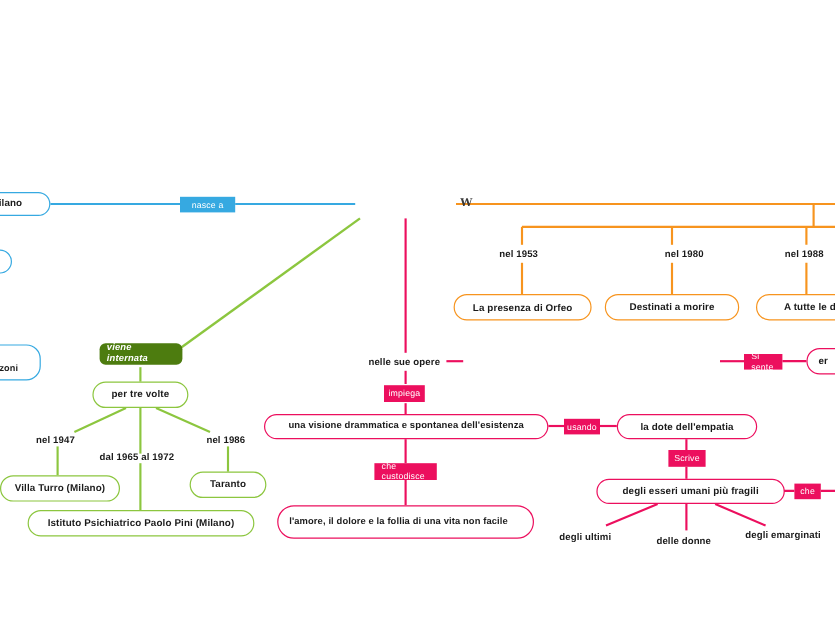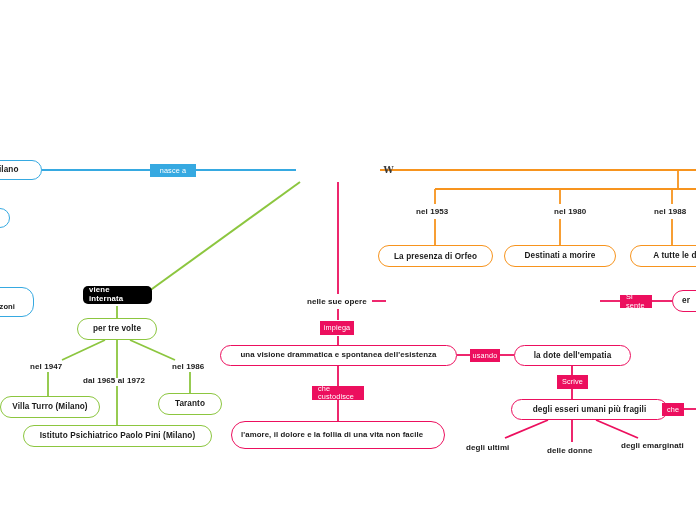--- a/index.html
+++ b/index.html
@@ -53,21 +53,21 @@
     font-size: 7.3px;
     font-weight: normal;
     padding: 2.5px 6px;
     display: flex;
     align-items: center;
     justify-content: center;
     line-height: 1.1;
     letter-spacing: 0.15px;
   }
   .badge.blue-b   { background: #36a9e1; }
-  .badge.green-b  { background: #000000; border-radius: 5px; font-weight: bold; font-size: 7.8px; }
+  .badge.green-b  { background: #4d7c0f; border-radius: 5px; font-weight: bold; font-size: 7.8px; font-style: italic; }
   .badge.pink-b   { background: #ec0f5e; }
 
   
   .wlabel {
     position: absolute;
     font-size: 8px;
     font-weight: bold;
     color: #1a1a1a;
     white-space: nowrap;
     letter-spacing: 0.1px;
@@ -274,21 +274,21 @@
   </div>
 
   <div class="node pink" style="left:231px; top:421px; width:214px; height:28px; font-size:7.8px;">
     <span>l'amore, il dolore e la follia di una vita non facile</span>
   </div>
 
   <div class="badge pink-b" style="left:557px; top:375px; width:31px; height:14px;">
     <span>Scrive</span>
   </div>
 
-  <div class="node pink center-aligned" style="left:511px; top:399px; width:157px; height:21px;">
+  <div class="node pink center-aligned" style="left:497px; top:399px; width:157px; height:21px;">
     <span>degli esseri umani più fragili</span>
   </div>
 
   <div class="badge pink-b" style="left:662px; top:403px; width:22px; height:13px;">
     <span>che</span>
   </div>
 
   <div class="wlabel" style="left:466px; top:443px;">
     <span>degli ultimi</span>
   </div>

